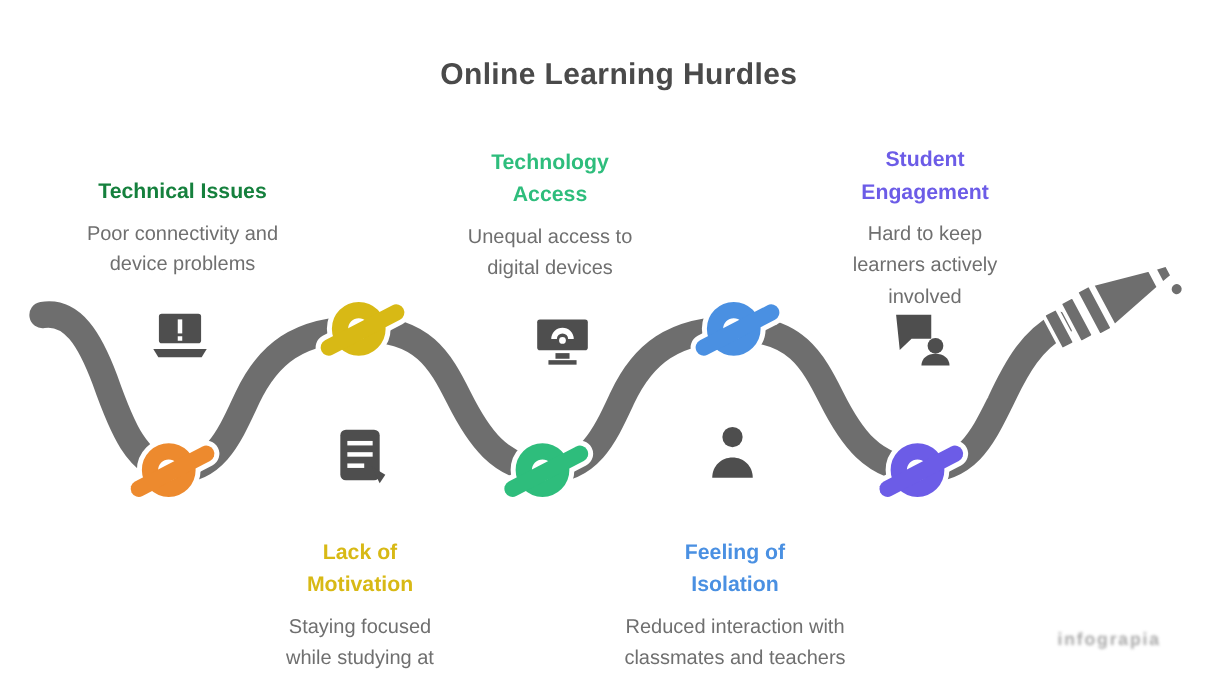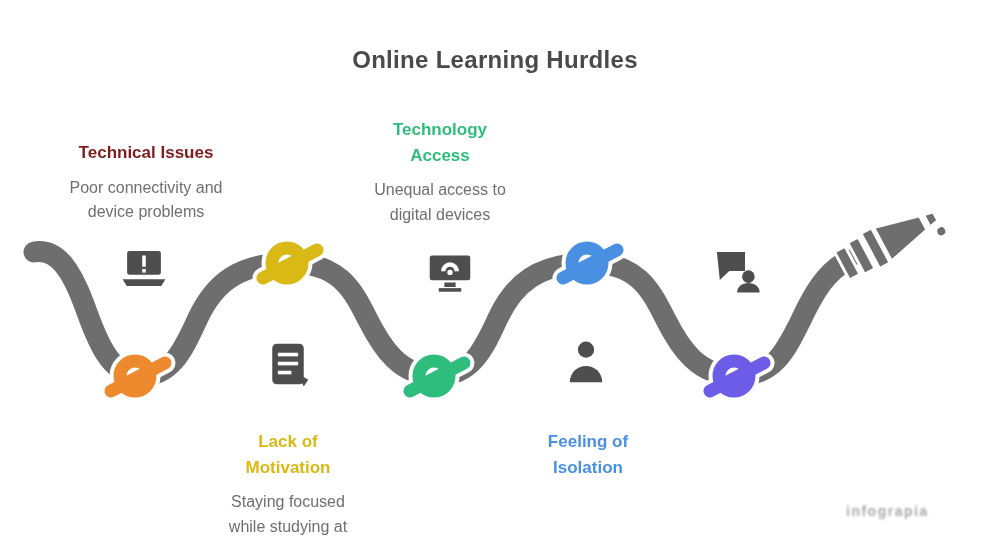--- a/index.html
+++ b/index.html
@@ -105,33 +105,38 @@
       <circle cx="-3" cy="0" r="15" fill="none" stroke="#ffffff" stroke-width="21"></circle>
       <line x1="-27" y1="15" x2="27" y2="-13" stroke="#ffffff" stroke-width="21" stroke-linecap="round"></line>
       <circle class="knot-stroke" cx="-3" cy="0" r="15" fill="none" stroke="#6C5CE7" stroke-width="13"></circle>
       <line class="knot-stroke" x1="-27" y1="15" x2="27" y2="-13" stroke="#6C5CE7" stroke-width="13" stroke-linecap="round"></line>
     </g>
   </svg>
 
   <div class="page-title">Online Learning Hurdles</div>
 
   <div class="sec sec1">
-    <div class="label" style="color: #7f1d1d;">Technical Issues</div>
+    <div class="label" style="color: #15803d;">Technical Issues</div>
     <div class="desc">Poor connectivity and device problems</div>
   </div>
   <div class="sec sec2">
     <div class="label" style="color: rgb(216, 185, 21);">Lack of Motivation</div>
     <div class="desc">Staying focused while studying at home</div>
   </div>
   <div class="sec sec3">
     <div class="label" style="color: rgb(46, 189, 124);">Technology Access</div>
     <div class="desc">Unequal access to digital devices</div>
   </div>
   <div class="sec sec4">
     <div class="label" style="color: rgb(74, 144, 226); text-align: center;">Feeling of Isolation</div>
+    <div class="desc">Reduced interaction with classmates and teachers</div>
+  </div>
+  <div class="sec sec5">
+    <div class="label" style="color: rgb(108, 92, 231);">Student Engagement</div>
+    <div class="desc">Hard to keep learners actively involved</div>
   </div>
 
   <div class="icon icon1">
     <svg viewBox="0 0 24 24">
       <rect x="4.5" y="4" width="15" height="10.5" rx="1"></rect>
       <path d="M2.5 16.5h19l-1.8 3H4.3z"></path>
       <rect x="11.2" y="6" width="1.6" height="5" fill="#ffffff"></rect>
       <rect x="11.2" y="12" width="1.6" height="1.6" fill="#ffffff"></rect>
     </svg>
   </div>

